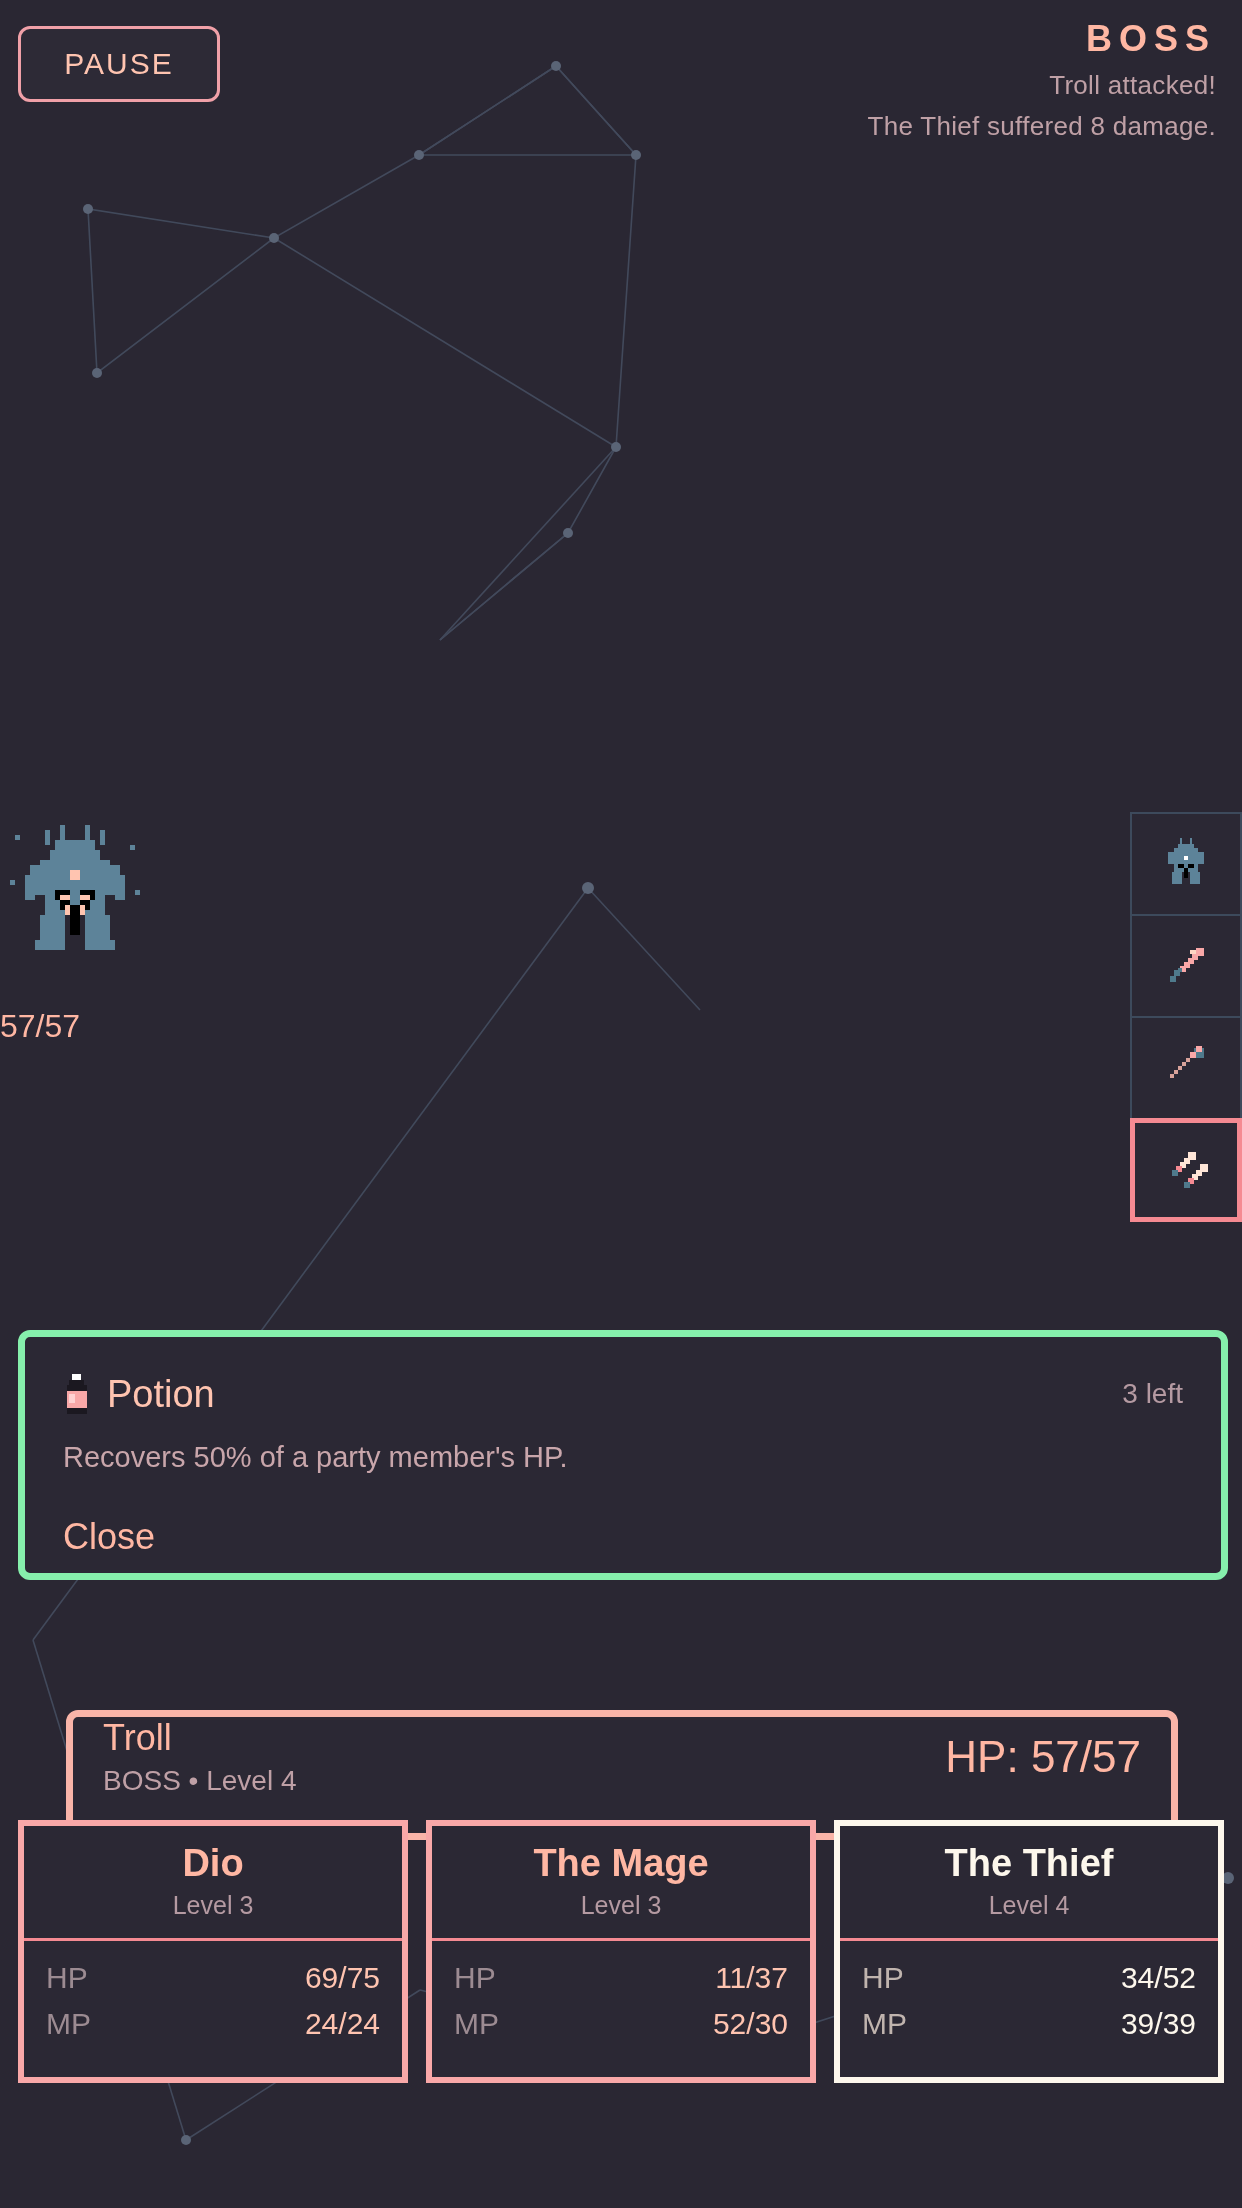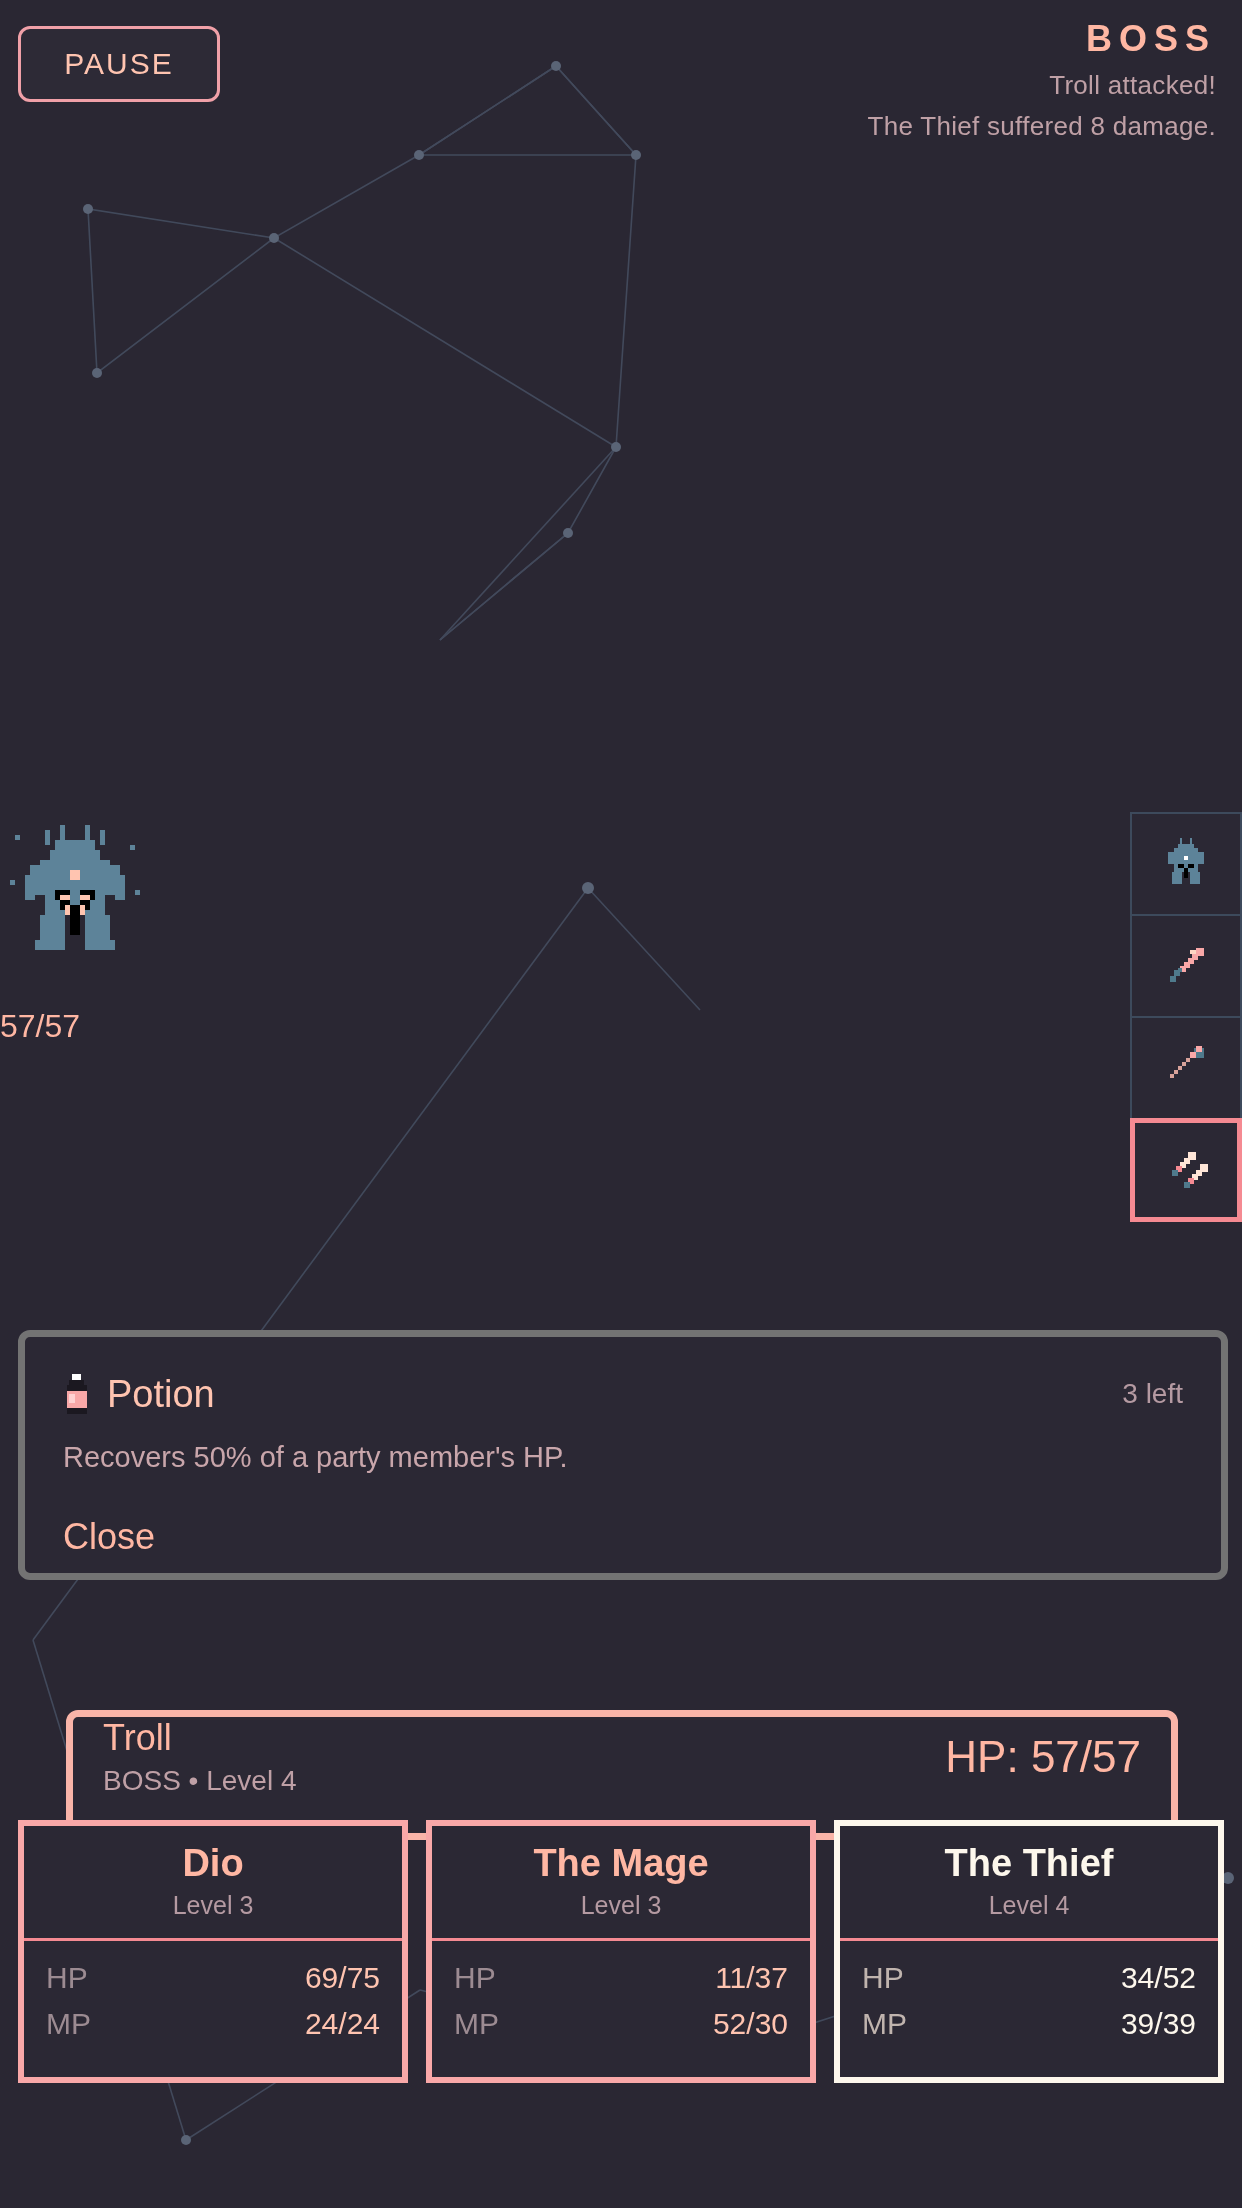--- a/index.html
+++ b/index.html
@@ -85,21 +85,21 @@
   .rail-slot.selected {
     border: 5px solid #f58a92;
     z-index: 3;
   }
   .rail-slot svg { display: block; }
 
   
   #item-dialog {
     position: absolute; left: 18px; top: 1330px;
     width: 1210px; height: 250px;
-    border: 7px solid #737373;
+    border: 7px solid #86efac;
     border-radius: 12px;
     background: #2b2834;
     padding: 34px 38px 0 38px;
   }
   #item-head {
     display: flex; align-items: center; justify-content: space-between;
   }
   #item-head-left { display: flex; align-items: center; gap: 14px; }
   #item-name { color: #ffc4b0; font-size: 38px; }
   #item-count { color: #b59aa2; font-size: 28px; }

